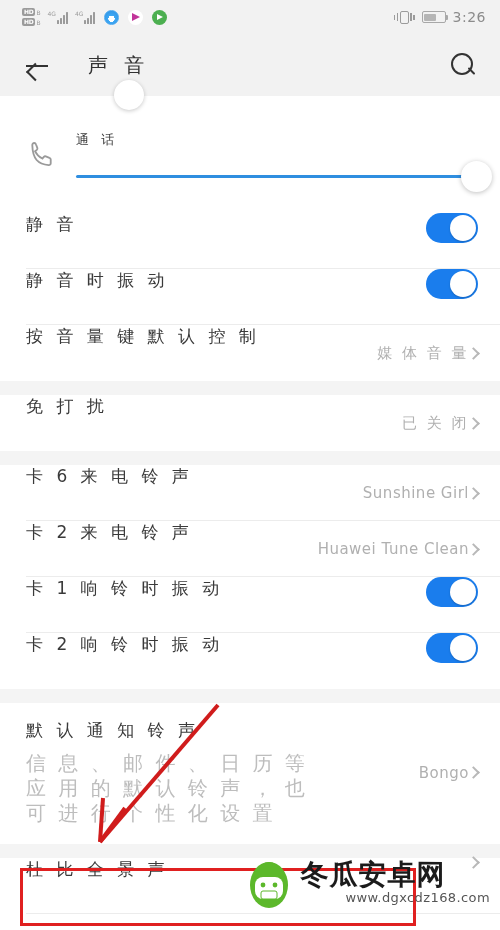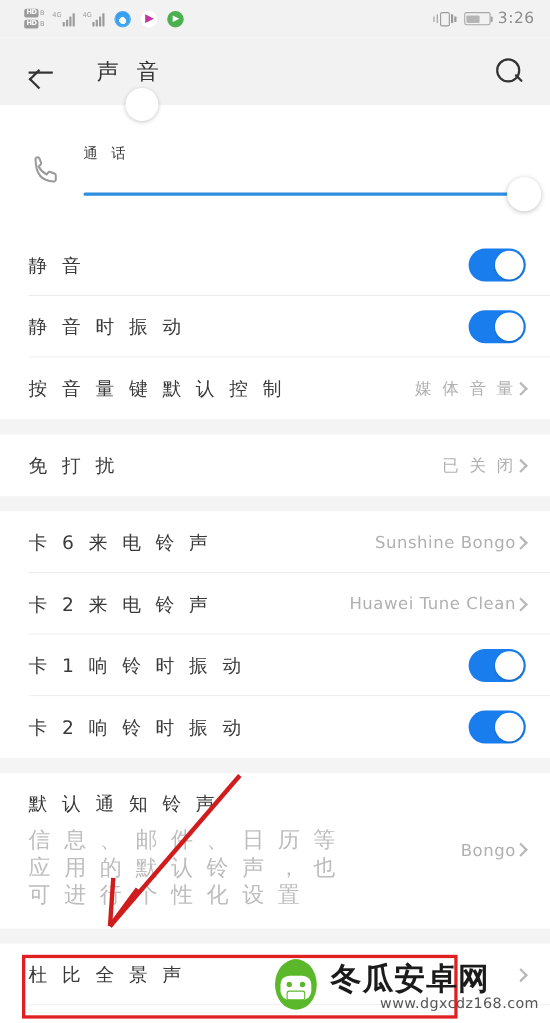--- a/index.html
+++ b/index.html
@@ -122,21 +122,21 @@
   .track { position:absolute; left:0; right:0; top:0; height:3px;
     background:#2f8ee0; border-radius:2px; }
   .knob {
     position:absolute; right:-14px; top:-14px;
     width:31px; height:31px; border-radius:50%;
     background:#ffffff; box-shadow:0 1px 5px rgba(0,0,0,0.25);
   }
 
   
   .row {
-    display:flex; align-items:center; justify-content:space-between;
+    display:flex; justify-content:space-between;
     padding:0 22px 0 26px; min-height:56px; background:#ffffff;
     position:relative; cursor:pointer;
   }
   .row .divider {
     position:absolute; left:26px; right:0; bottom:0; height:1px; background:#ececec;
   }
   .row-label { font-size:17px; color:#3a3a3a; letter-spacing:4px; }
   .row-right { display:flex; align-items:center; gap:0; }
   .row-value { font-size:15px; color:#b0b0b0; letter-spacing:2.5px; }
   .row-value.latin { letter-spacing:0.5px; font-size:15px; }
@@ -166,22 +166,22 @@
   
   .anno { position:absolute; pointer-events:none; }
   .redbox {
     left:20px; top:868px; width:396px; height:58px;
     border:3px solid #e02020;
   }
   .arrow-svg { left:0; top:690px; width:500px; height:170px; }
 
   
   .watermark {
-    position:absolute; right:10px; bottom:10px;
-    display:flex; align-items:flex-end; gap:8px;
+    position:absolute; right:10px; bottom:20px;
+    display:flex; align-items:flex-start; gap:8px;
   }
   .wm-logo { width:46px; height:50px; flex:none; }
   .wm-text { display:flex; flex-direction:column; }
   .wm-name {
     font-size:28px; font-weight:bold; color:#1b1b1b; letter-spacing:1px;
     line-height:30px;
   }
   .wm-url { font-size:13px; color:#555; letter-spacing:0.4px;margin-left:45px; }
 </style>
 </head>
@@ -299,21 +299,21 @@
         </span>
       </div>
     </div>
 
     <div class="gap"></div>
 
     <div>
       <div class="row">
         <span class="row-label">卡 6 来 电 铃 声</span>
         <span class="row-right">
-          <span class="row-value latin">Sunshine Bongo</span>
+          <span class="row-value latin">Sunshine Girl</span>
           <span class="chev"></span>
         </span>
         <span class="divider"></span>
       </div>
       <div class="row">
         <span class="row-label">卡 2 来 电 铃 声</span>
         <span class="row-right">
           <span class="row-value latin">Huawei Tune Clean</span>
           <span class="chev"></span>
         </span>

